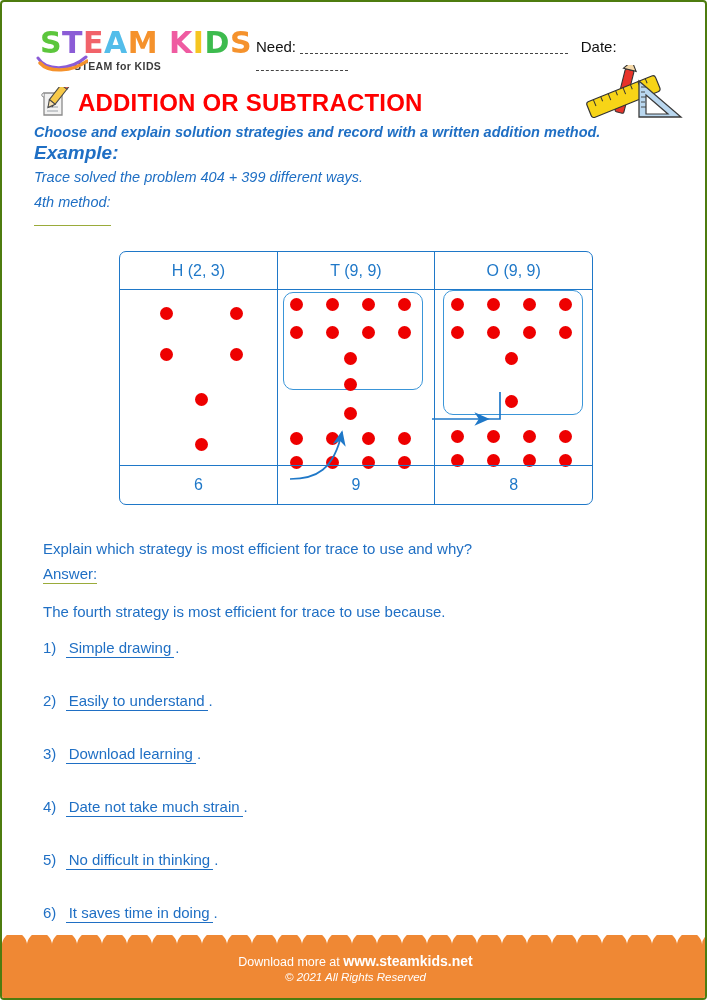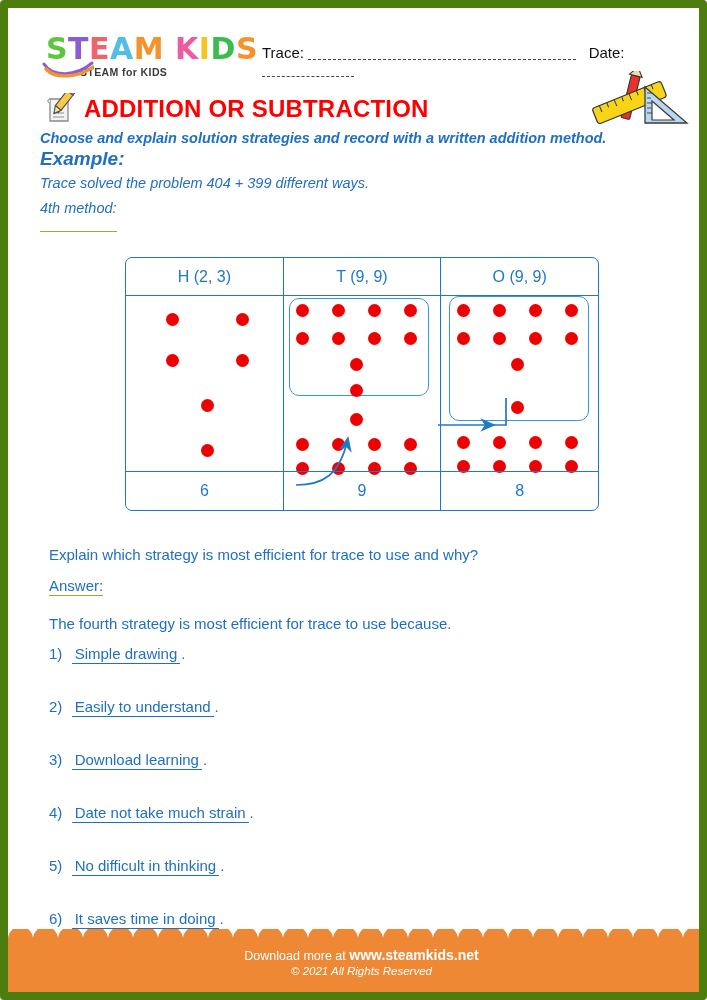--- a/index.html
+++ b/index.html
@@ -6,21 +6,21 @@
   html, body { margin:0; padding:0; }
   body {
     width:707px; height:1000px;
     font-family:"Liberation Sans", sans-serif;
     background:#ffffff;
     position:relative;
     overflow:hidden;
   }
   .page {
     position:absolute; inset:0;
-    border:8px solid #4d7c0f;
+    border:2px solid #4d7c0f;
     border-radius:4px;
     background:#fff;
     overflow:hidden;
   }
 
   
   .header {
     position:absolute; left:0; top:0; width:707px; height:70px;
   }
   .logo { position:absolute; left:38px; top:26px; }
@@ -103,21 +103,21 @@
     position:absolute; border:1.6px solid #3a95d8; border-radius:10px;
   }
 
   .arrows { position:absolute; left:0; top:0; width:474px; height:254px; pointer-events:none; }
 
   
   .qa { position:absolute; left:41px; top:535px; width:620px; }
   .q-line { color:#1f6fc4; font-size:15px; line-height:24px; }
   .answer-label {
     color:#1f6fc4; font-size:15px; display:inline-block;
-    border-bottom:1.6px solid #9aab3a; padding-bottom:1px; margin-top:10px;
+    border-bottom:1.6px solid #9aab3a; padding-bottom:1px; margin-top:4px;
   }
   .a-line { color:#1f6fc4; font-size:15px; line-height:24px; margin-top:16px; }
 
   .list { position:absolute; left:41px; top:637px; width:620px; }
   .li { height:53px; font-size:15px; color:#1f6fc4; white-space:nowrap; }
   .li .num { display:inline-block; }
   .li .val {
     display:inline-block; border-bottom:1.5px solid #1f6fc4;
     padding:0 3px 1px 3px; margin:0 1px;
   }
@@ -152,21 +152,21 @@
     <div class="logo">
       <svg class="swoosh" viewBox="0 0 52 18">
         <path d="M2 4 C10 17 34 17 50 3" stroke="#8b5cd6" stroke-width="3" fill="none" stroke-linecap="round"></path>
         <path d="M4 9 C13 19 36 18 51 7" stroke="#f5922c" stroke-width="3.4" fill="none" stroke-linecap="round"></path>
       </svg>
       <div class="logo-word" id="logo-word"><span style="color: rgb(92, 198, 60);">S</span><span style="color: rgb(139, 92, 214);">T</span><span style="color: rgb(241, 99, 106);">E</span><span style="color: rgb(83, 189, 234);">A</span><span style="color: rgb(245, 146, 44);">M</span><span style="color: rgb(255, 255, 255);">&nbsp;</span><span style="color: rgb(239, 91, 161);">K</span><span style="color: rgb(245, 197, 33);">I</span><span style="color: rgb(61, 187, 78);">D</span><span style="color: rgb(245, 146, 44);">S</span></div>
       <div class="logo-sub">STEAM for KIDS</div>
     </div>
 
     <div class="namedate">
-      <span class="nd-label">Trace:</span>
+      <span class="nd-label">Need:</span>
       <span class="dots-line nd-name-line"></span>
       &nbsp;
       <span class="nd-label">Date:</span>
       <span class="dots-line nd-date-line"></span>
     </div>
 
     <svg class="tools" viewBox="0 0 106 58">
 
       <g>
         <rect x="40" y="4" width="9" height="44" rx="1.5" fill="#e8332a" stroke="#333" stroke-width="1.1" transform="rotate(14 44 26)"></rect>

